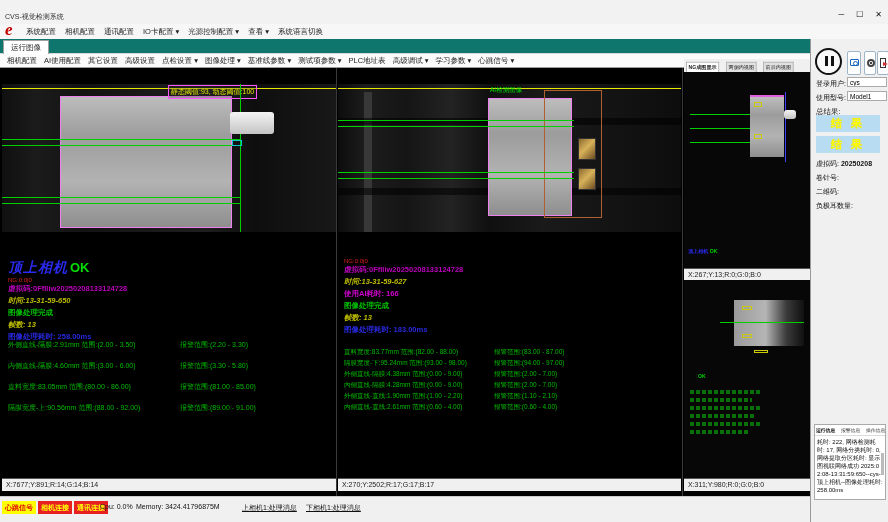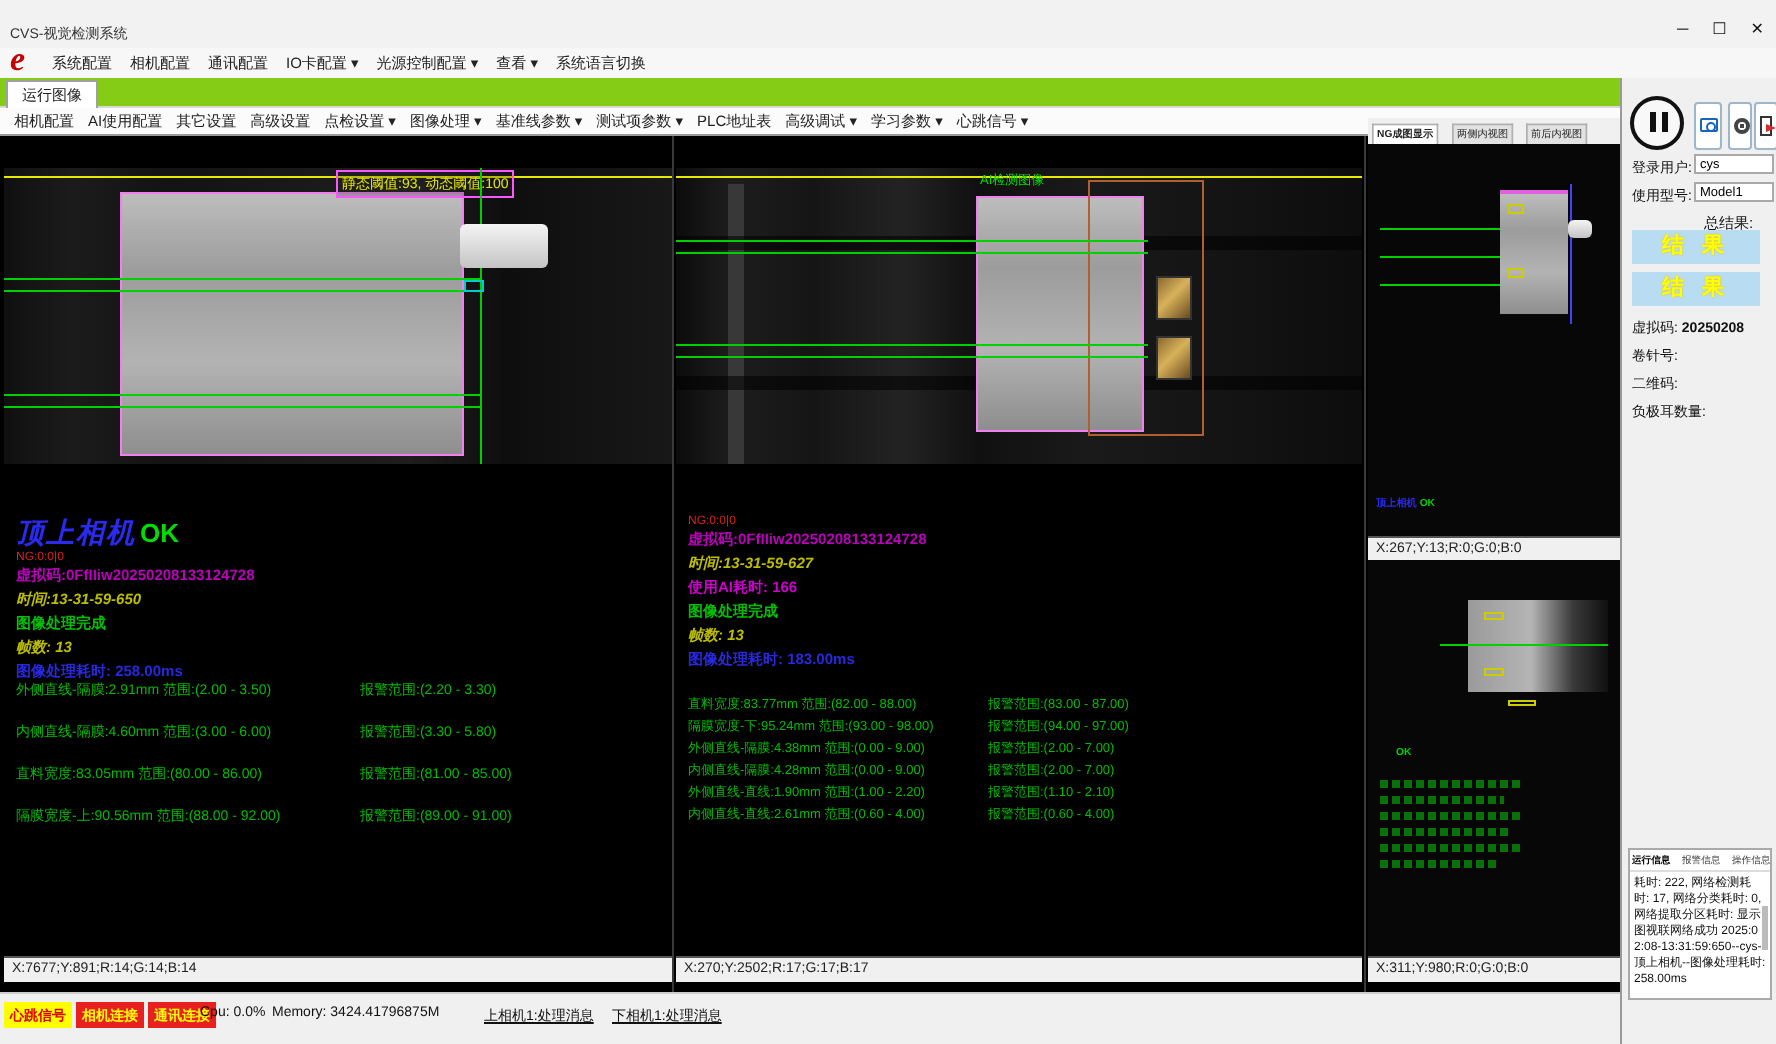--- a/index.html
+++ b/index.html
@@ -12,21 +12,21 @@
   .titlebar { position:absolute; left:0; top:0; width:888px; height:24px; background:#f2f2f2; }
   .titlebar .title { position:absolute; left:5px; top:12px; font-size:7px; color:#333; }
   .win-controls { position:absolute; right:6px; top:10px; display:flex; gap:12px; font-size:8px; color:#111; }
   .wc { cursor:default; }
 
   .menubar { position:absolute; left:0; top:24px; width:888px; height:15px; background:#f7f7f7;
              display:flex; align-items:center; gap:9px; padding-left:26px; font-size:7.5px; color:#222; }
   .logo { position:absolute; left:5px; top:-4px; font-family:"Liberation Serif","DejaVu Serif",serif;
           font-style:italic; font-weight:bold; font-size:17px; color:#c40000; }
 
-  .tabrow { position:absolute; left:0; top:39px; width:810px; height:15px; background:#84cc16;
+  .tabrow { position:absolute; left:0; top:39px; width:810px; height:15px; background:#0f766e;
             border-bottom:1px solid #d8d8d8;padding-left:27px; }
   .tab-active { position:absolute; left:3px; top:1px; padding:2px 7px; background:#fff;
                 border:1px solid #a0a0a0; border-bottom:none; font-size:7.5px; color:#222; }
 
   .toolbar { position:absolute; left:0; top:54px; width:810px; height:14px; background:#fbfbfb;
              border-bottom:1px solid #9a9a9a; display:flex; align-items:center; gap:7px;
              padding-left:7px; font-size:7.5px; color:#222; white-space:nowrap; }
 
   
   .main { position:absolute; left:0; top:68px; width:810px; height:428px; background:#000; }
@@ -324,21 +324,21 @@
     </div>
     <div class="sm-btn" style="left:66px; width:12px;">
       <div class="exit-ic"></div>
     </div>
 
     <div class="srow" style="top:40px;">登录用户:</div>
     <input class="sinput" style="top: 38px;" readonly="" value="cys">
     <div class="srow" style="top:54px;">使用型号:</div>
     <input class="sinput" style="top: 52px;" readonly="" value="Model1">
 
-    <div class="srow" style="top:68px; font-size:7.5px;margin-left:36px;">总结果:</div>
+    <div class="srow" style="top:68px; font-size:7.5px;">总结果:</div>
     <div class="result-box" style="top:76px;">结 果</div>
     <div class="result-box" style="top:97px;">结 果</div>
 
     <div class="srow" style="top:120px;">
       <span>虚拟码:</span>
       <span style="font-weight:bold;">20250208</span>
     </div>
     <div class="srow" style="top:134px;">卷针号:</div>
     <div class="srow" style="top:148px;">二维码:</div>
     <div class="srow" style="top:162px;">负极耳数量:</div>

